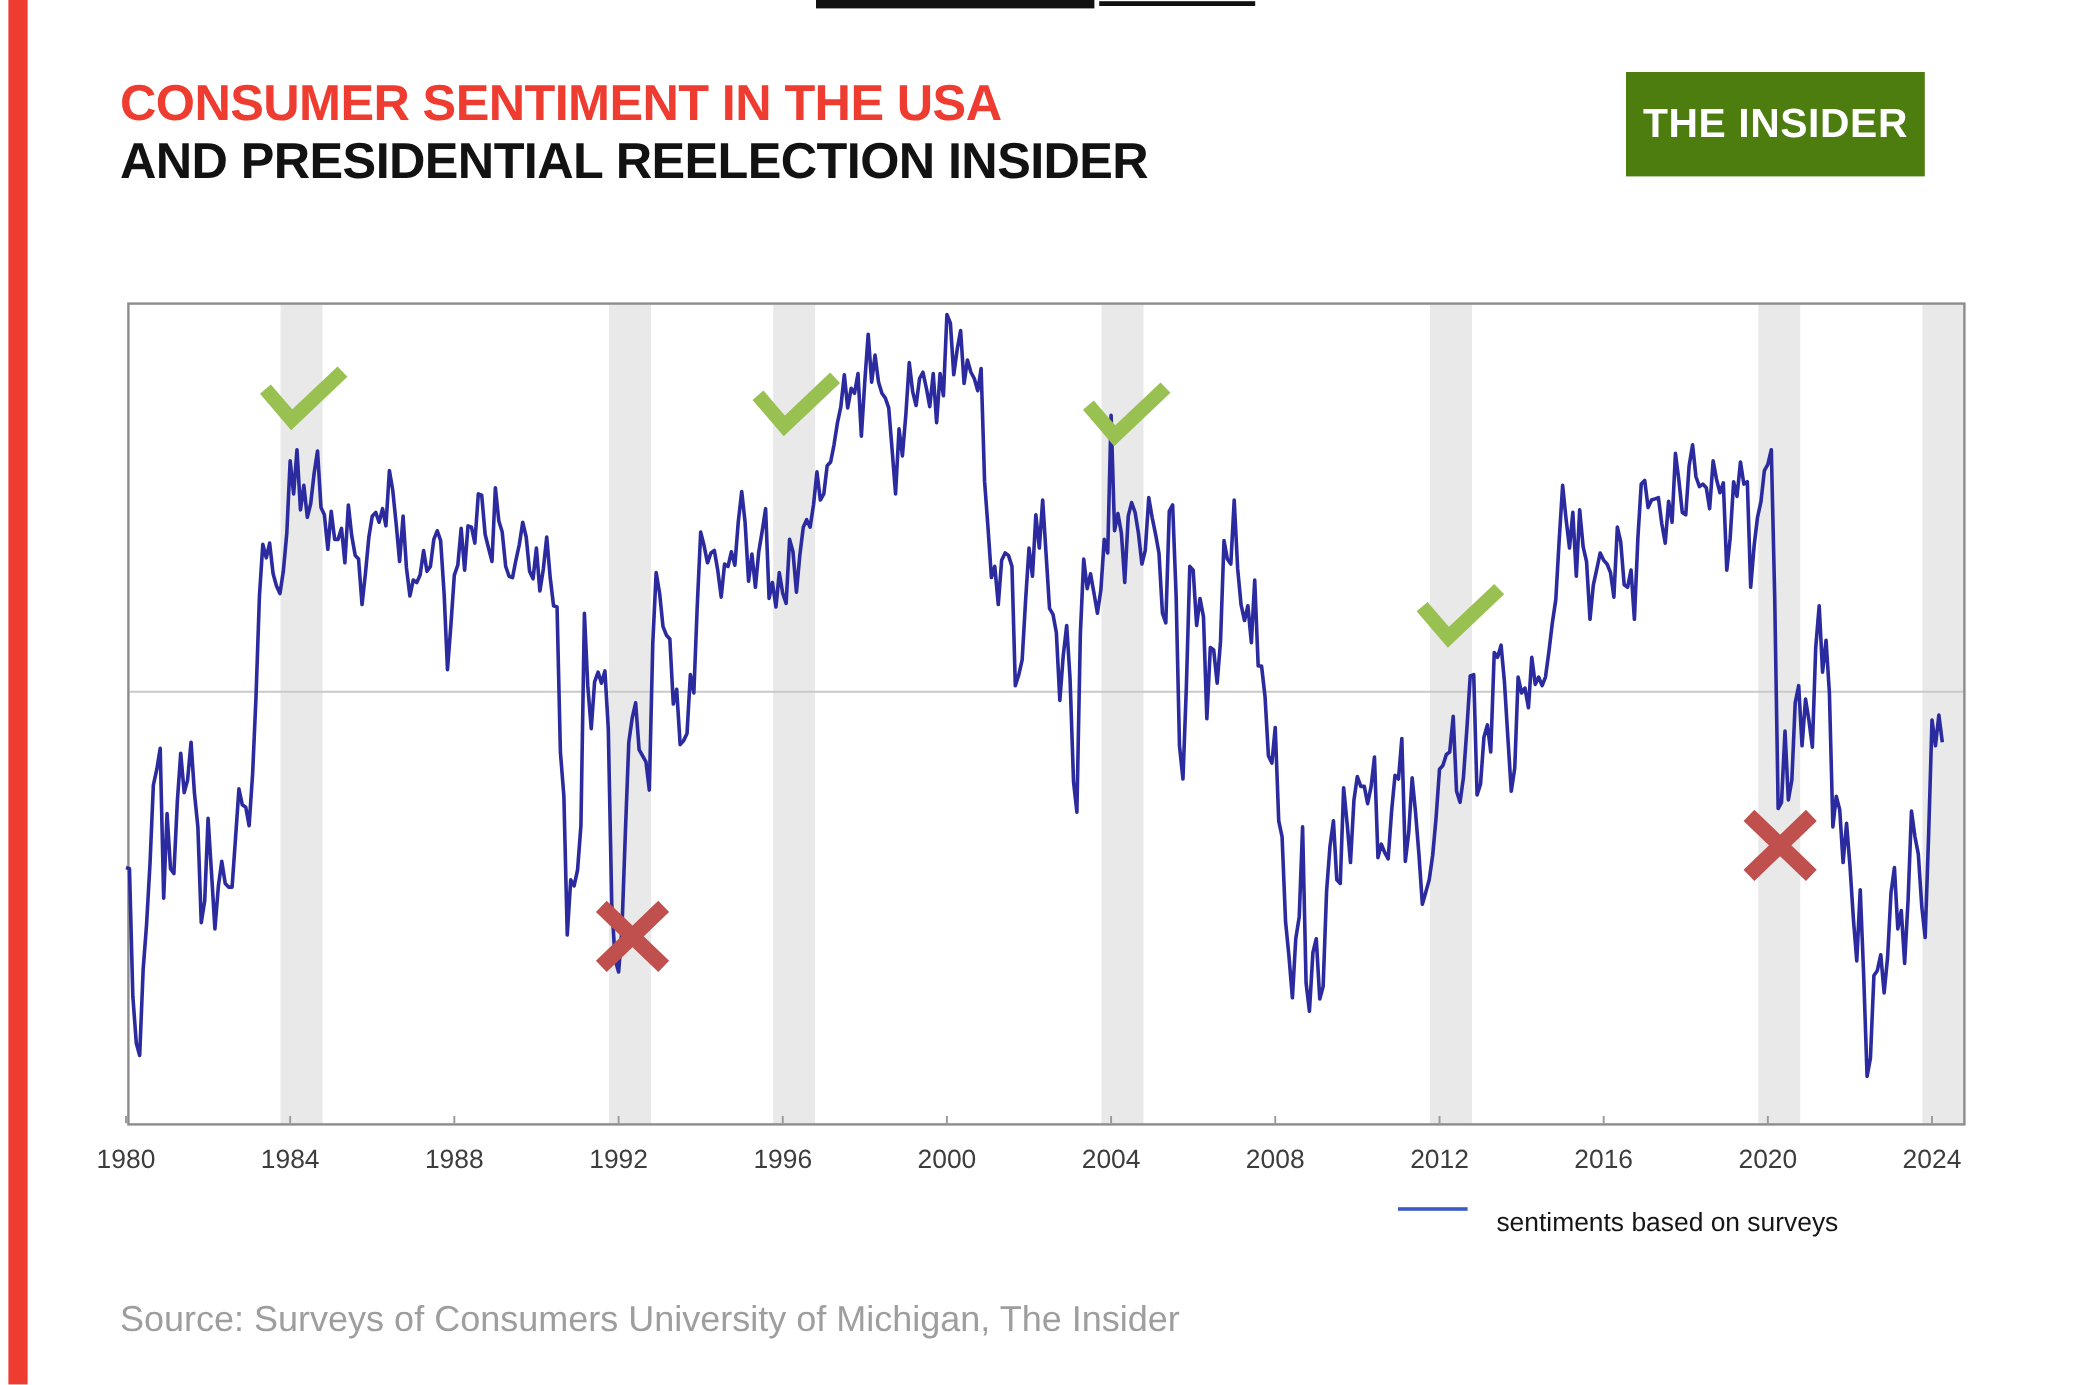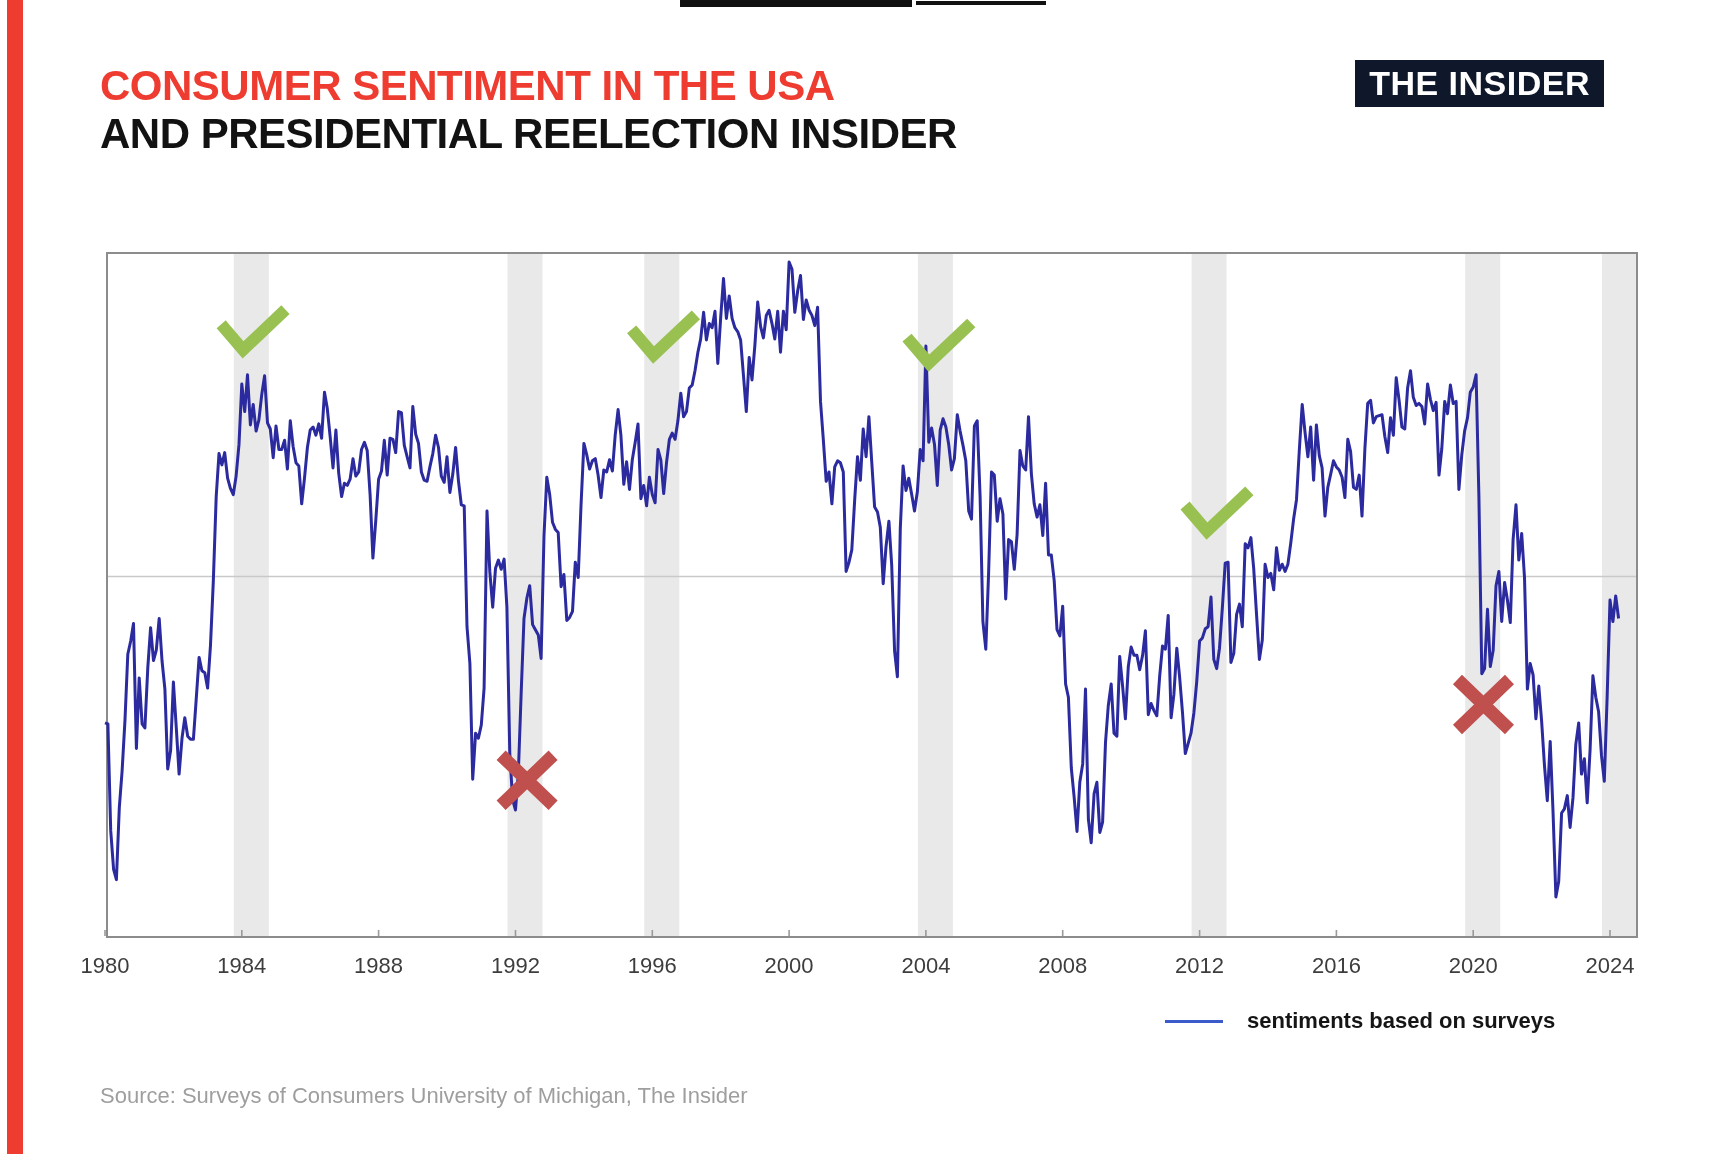--- a/index.html
+++ b/index.html
@@ -5,29 +5,29 @@
   html,body{margin:0;padding:0;background:#fff;}
   .page{position:relative;width:1676px;height:1154px;background:#fff;overflow:hidden;
         font-family:"Liberation Sans","DejaVu Sans",sans-serif;}
   .left-accent{position:absolute;left:7px;top:0;width:16px;height:1154px;}
   .top-bar{position:absolute;left:680px;top:0;width:232px;height:7px;background:#111;}
   .top-bar-thin{position:absolute;left:916px;top:1px;width:130px;height:4px;background:#111;}
   .title1{position:absolute;left:100px;top:62px;font-size:42px;font-weight:800;
           letter-spacing:-0.5px;white-space:nowrap;}
   .title2{position:absolute;left:100px;top:110px;font-size:42px;font-weight:800;
           letter-spacing:-0.5px;color:#121212;white-space:nowrap;}
-  .logo{position:absolute;right:72px;top:60px;background:#0f172a;color:#fff;
-        font-size:34px;font-weight:800;letter-spacing:0.5px;padding:4px 14px;white-space:nowrap;}
+  .logo{position:absolute;right:72px;top:60px;background:#4d7c0f;color:#fff;
+        font-size:34px;font-weight:800;letter-spacing:0.5px;padding:24px 14px;white-space:nowrap;}
   #chart{position:absolute;left:0;top:0;width:1732px;height:1154px;}
   .legend{position:absolute;left:1165px;top:1006px;}
-  .legend-row{display:flex;align-items:center;height:30px;margin-bottom:14px;font-weight:bold;}
+  .legend-row{display:flex;align-items:flex-start;height:30px;margin-bottom:14px;}
   .swatch-line{width:58px;height:0;border-top:3px solid #3b5bcb;margin-right:24px;}
   .swatch-band{width:58px;height:21px;background:#b0b0b0;margin-right:24px;display:inline-block;}
   .legend-label{font-size:22px;color:#151515;}
-  .source{position:absolute;left:100px;top:1083px;font-size:22px;color:#9e9e9e;white-space:nowrap;}
+  .source{position:absolute;left:100px;top:1083px;font-size:30px;color:#9e9e9e;white-space:nowrap;}
 </style>
 </head>
 <body>
 
 <div class="page">
   <div class="top-bar"></div>
   <div class="top-bar-thin"></div>
   <div class="left-accent" style="background: rgb(238, 60, 48);"></div>
 
   <div class="title1" style="color: rgb(238, 60, 48);">CONSUMER SENTIMENT IN THE USA</div>

